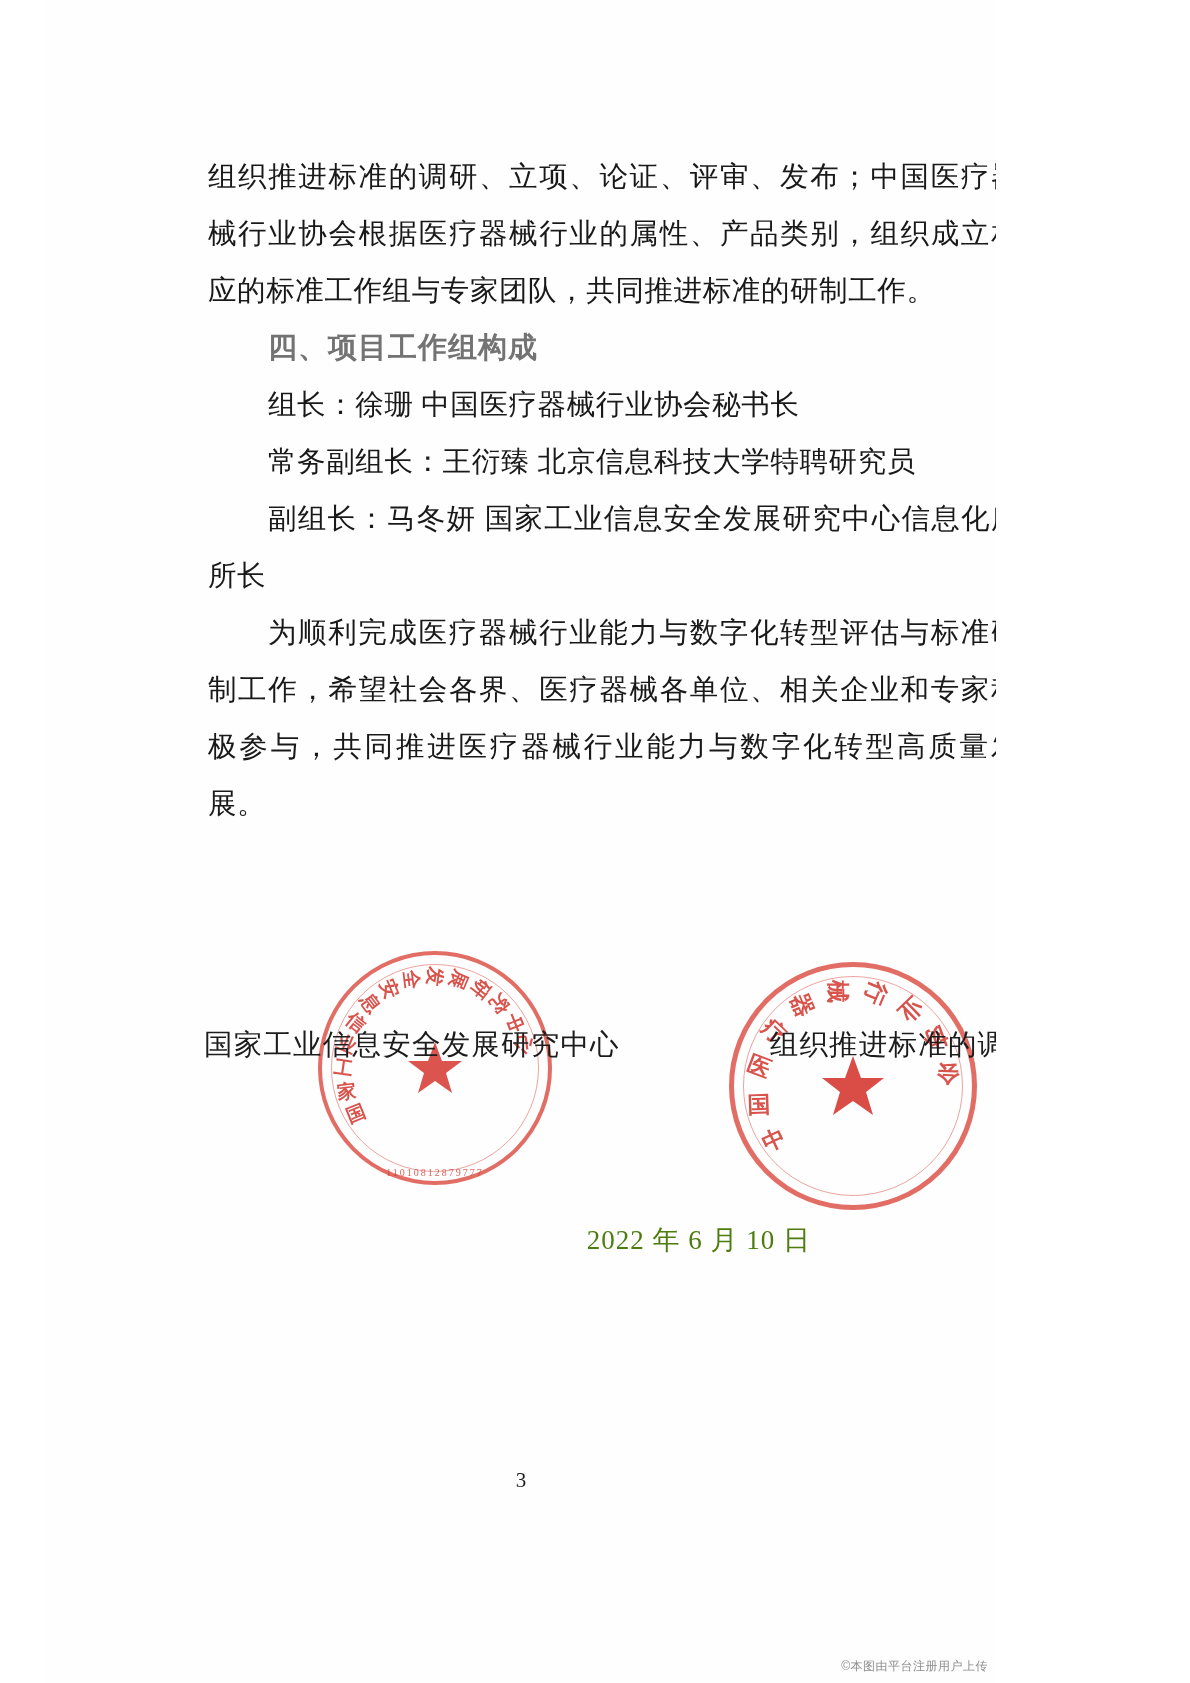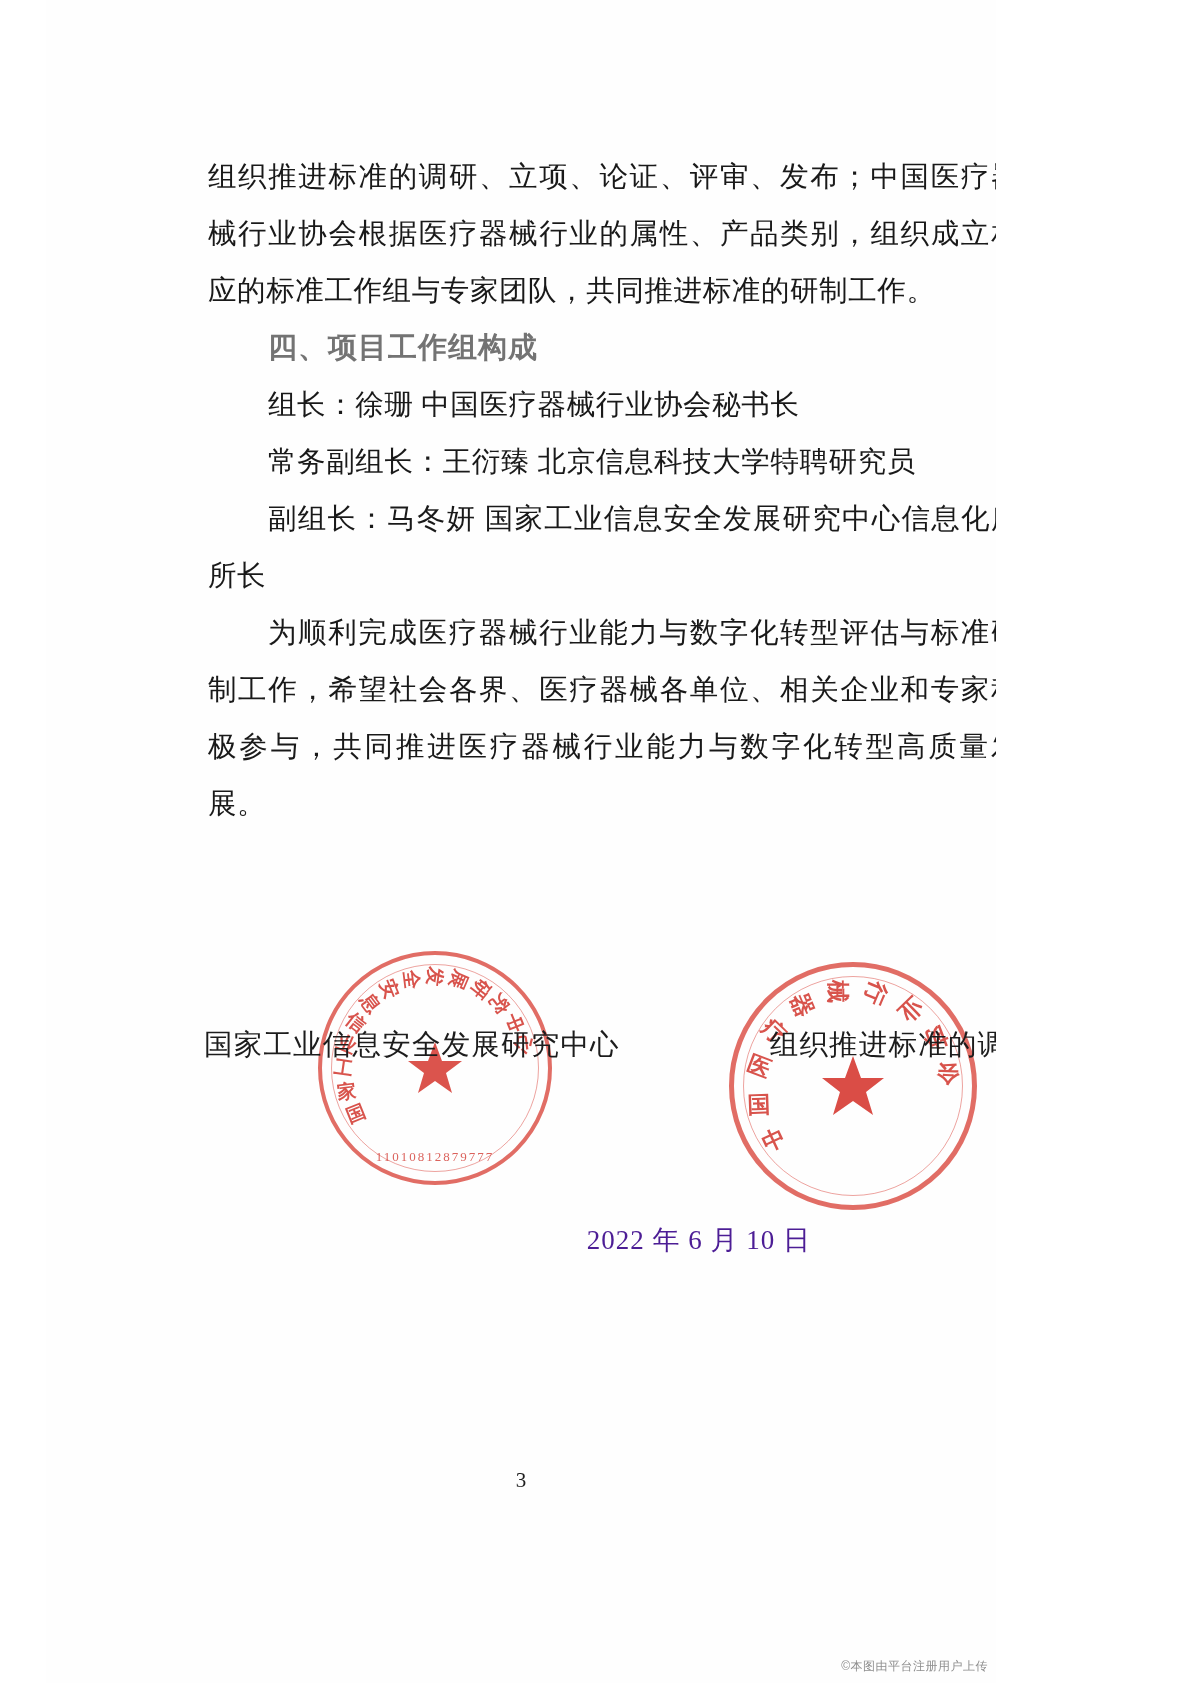--- a/index.html
+++ b/index.html
@@ -59,21 +59,21 @@
   }
   .sig-left { margin-left: 2px; }
   .sig-right { margin-right: 10px; }
 
   .date-line {
     position: absolute;
     right: 185px;
     top: 1222px;
     font-size: 27px;
     letter-spacing: 1px;
-    color: #4c1d95;
+    color: #4d7c0f;
     font-family: "Liberation Serif", serif;
   }
 
   
   .stamp {
     position: absolute;
     border-radius: 50%;
     border: 4px solid rgba(214, 52, 42, 0.72);
     box-sizing: border-box;
     color: rgba(206, 46, 38, 0.8);
@@ -119,23 +119,23 @@
     font-weight: bold;
     letter-spacing: 0;
     white-space: nowrap;
     transform-origin: 0 0;
     font-family: "Liberation Serif", serif;
     color: rgba(207, 45, 37, 0.82);
   }
   .stamp-code {
     position: absolute;
     left: 50%;
-    bottom: 16px;
+    bottom: 3px;
     transform: translateX(-50%);
-    font-size: 13px;
+    font-size: 10px;
     letter-spacing: 2px;
     color: rgba(207, 45, 37, 0.75);
     font-family: "Liberation Serif", serif;
     white-space: nowrap;
   }
   .page-number {
     position: absolute;
     left: 0;
     right: 0;
     top: 1468px;

